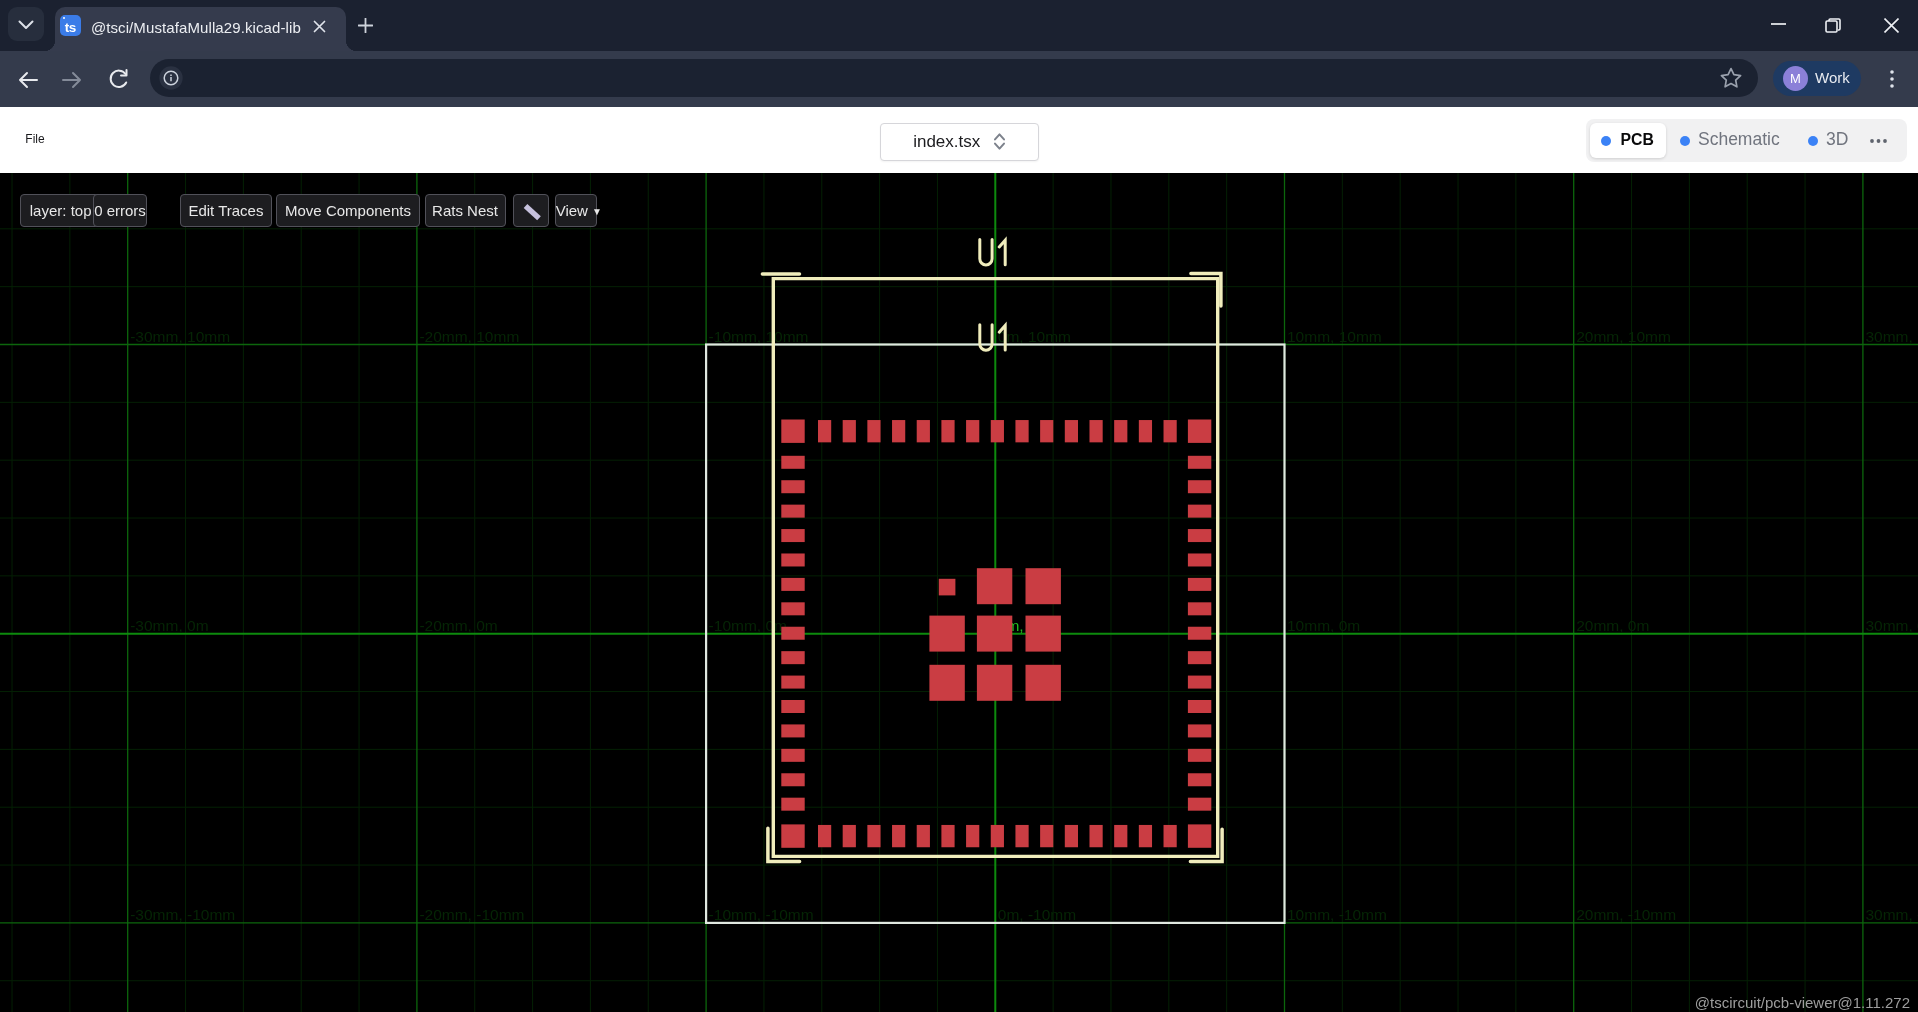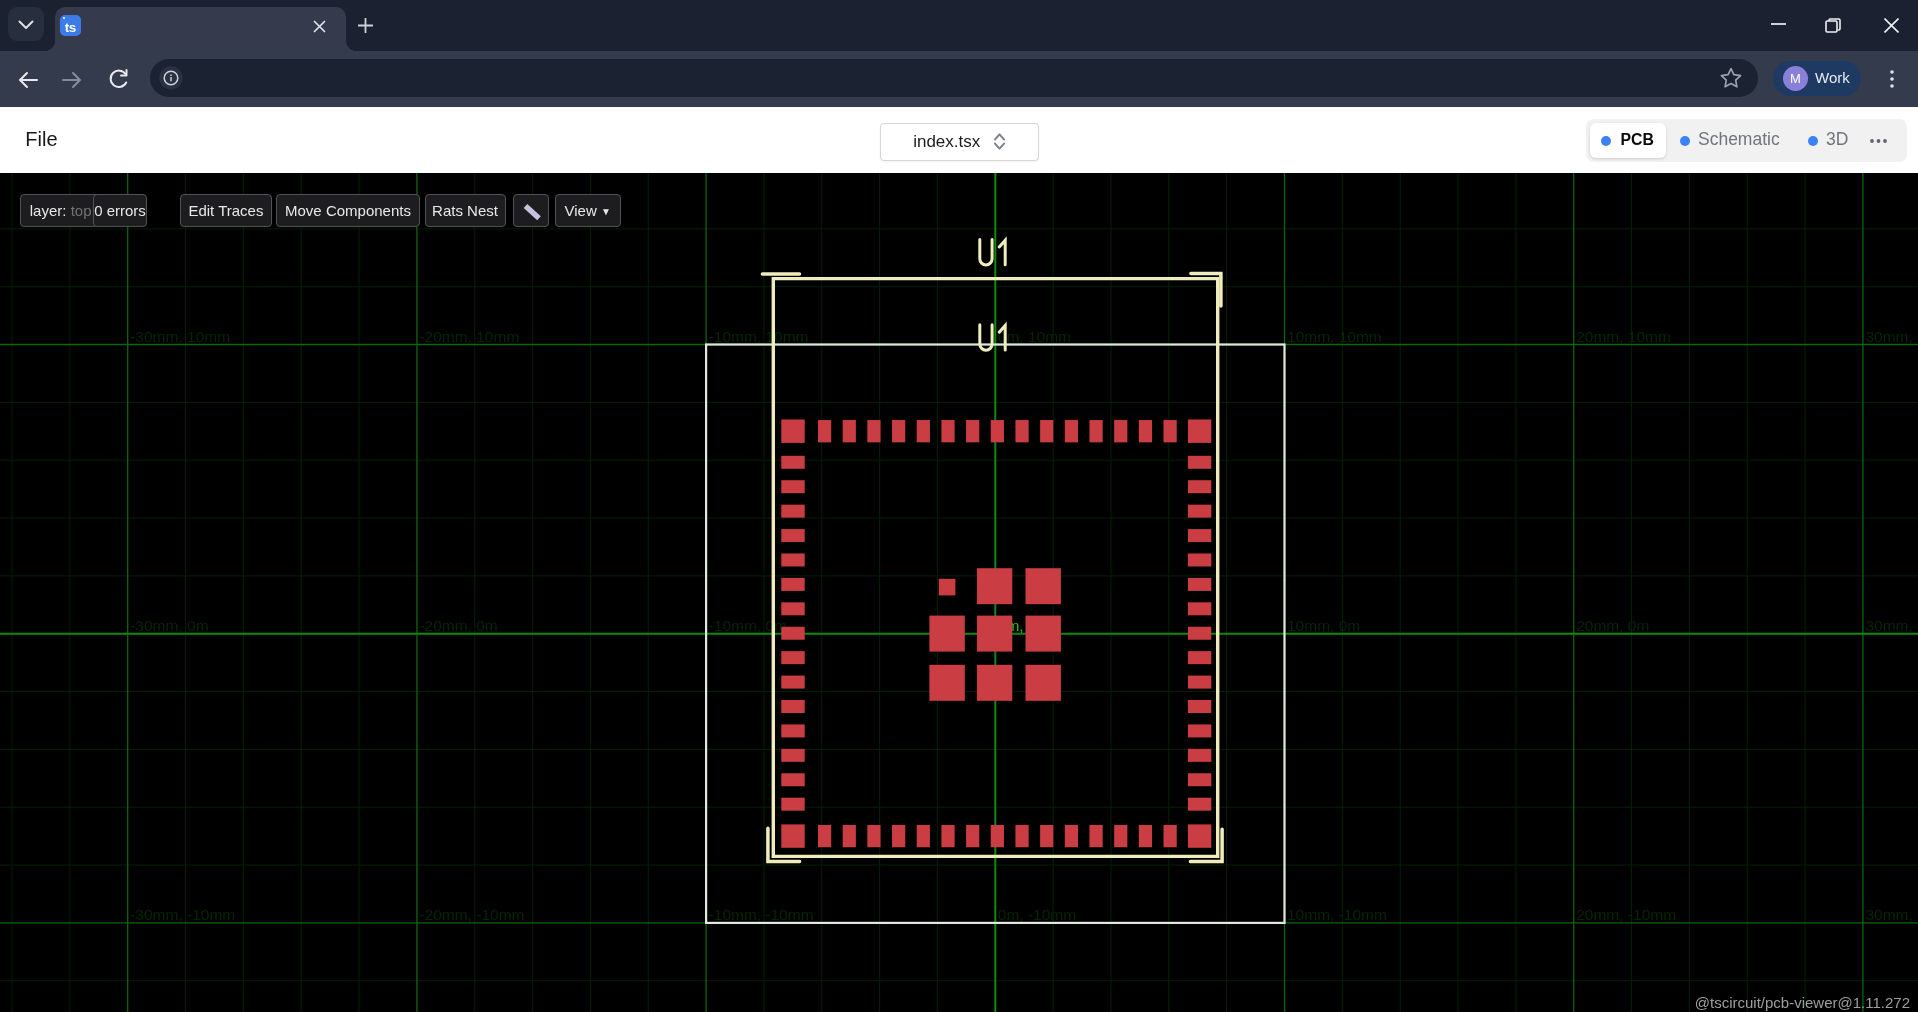--- a/index.html
+++ b/index.html
@@ -19,21 +19,21 @@
   #tabtitle { position:absolute; left:36.2px; top:0; height:44.4px; line-height:41px; color:#eceef2; font-size:15px; letter-spacing:0.1px; white-space:nowrap; }
   #toolbar { filter:blur(0.4px); position:absolute; left:0; top:51px; width:1918px; height:56px; background:#343b4c; }
   #urlbar { position:absolute; left:150.2px; top:8.3px; width:1608px; height:37.4px; border-radius:19px; background:#1b2231; }
   #urltext { position:absolute; left:47px; top:0; height:37.4px; line-height:36px; color:#e6e9f0; font-size:17.4px; white-space:nowrap; }
   #avatar { position:absolute; left:1773px; top:10px; width:87.5px; height:35px; border-radius:17.5px; background:#1e3a62; }
   #avatar .c { position:absolute; left:10px; top:5px; width:25px; height:25px; border-radius:50%; background:#8b80d8; color:#fff; font-size:13px; text-align:center; line-height:25px; }
   #avatar .w { position:absolute; left:42px; top:0; height:35px; line-height:34px; color:#e8ebf1; font-size:15px; }
 
   
   #header { filter:blur(0.4px); position:absolute; left:0; top:107px; width:1918px; height:66px; background:#ffffff; }
-  #file { position:absolute; left:25.3px; top:0; height:66px; line-height:64px; color:#18181b; font-size:20px; }
+  #file { position:absolute; left:25.3px; top:0; height:66px; line-height:64px; color:#18181b; font-size:12px; }
   #dd { position:absolute; left:880.4px; top:16.3px; width:158.7px; height:37.4px; background:#fff; border:1px solid #d6d6da; border-radius:4px; box-shadow:0 1px 2px rgba(0,0,0,0.05); }
   #dd { display:flex; align-items:center; justify-content:center; }
   #dd span { font-size:17px; color:#1c1c1f; margin-right:13px; }
   #seg { position:absolute; left:1586.2px; top:12.4px; width:321px; height:42.3px; border-radius:8px; background:#f1f1f2; }
   #pcbpill { position:absolute; left:3.5px; top:3.5px; width:76.7px; height:35.3px; border-radius:6px; background:#fff; box-shadow:0 1px 3px rgba(0,0,0,0.15); }
   .dot { position:absolute; top:16.2px; width:10px; height:10px; border-radius:50%; background:#3b82f6; }
   .seglabel { position:absolute; top:0; height:56px; line-height:41px; font-size:17.5px; color:#70747e; white-space:nowrap; }
 
   
   .cbtn { filter:blur(0.45px); position:absolute; top:193.7px; height:33.6px; background:#1d1d20; border:1px solid #515159; border-radius:4px; color:#e8e8e8; font-size:15px; text-align:center; line-height:31.5px; white-space:nowrap; }
@@ -152,45 +152,46 @@
         <rect x="929.4" y="442.6" width="35.4" height="36"></rect>
         <rect x="976.9" y="442.6" width="35.4" height="36"></rect>
         <rect x="1025.5" y="442.6" width="35.4" height="36"></rect>
         <rect x="929.4" y="491.8" width="35.4" height="36"></rect>
         <rect x="976.9" y="491.8" width="35.4" height="36"></rect>
         <rect x="1025.5" y="491.8" width="35.4" height="36"></rect>
       </g>
 </g>
 </svg>
 
-<div class="cbtn" style="left:20.4px;width:80.5px;">layer: <span style="color:#737373">top</span></div>
+<div class="cbtn" style="left:20.4px;width:80.5px;">layer: <span style="color:#e5e5e5">top</span></div>
 <div class="cbtn" style="left:93px;width:54px;">0 errors</div>
 <div class="cbtn" style="left:179.6px;width:92.7px;">Edit Traces</div>
 <div class="cbtn" style="left:276.3px;width:143.4px;">Move Components</div>
 <div class="cbtn" style="left:424.5px;width:81px;">Rats Nest</div>
 <div class="cbtn" style="left:512.8px;width:36.5px;"><svg width="34" height="31" viewBox="0 0 34 31" style="vertical-align:top">
       <line x1="11.5" y1="11" x2="25" y2="23.3" stroke="#c6c1dd" stroke-width="5.4" stroke-linecap="butt"></line>
     </svg></div>
-<div class="cbtn" style="left:554.7px;width:66px;">View <span style="font-size:10px;vertical-align:1.5px;">▼</span></div>
+<div class="cbtn" style="left:554.7px;width:42px;">View <span style="font-size:10px;vertical-align:1.5px;">▼</span></div>
 
 <div id="footer">@tscircuit/pcb-viewer@1.11.272</div>
 
 <div id="tabbar">
   <div id="tsearch">
     <svg width="36" height="34">
         <path d="M11.5 14.5 L18 21 L24.5 14.5" fill="none" stroke="#dde1e8" stroke-width="2" stroke-linecap="round" stroke-linejoin="round"></path>
       </svg>
   </div>
   <div class="flareL"></div>
     <div class="flareR"></div>
   <div id="tab">
     <div id="favicon">
         <i></i>
         <span>ts</span>
       </div>
+    <div id="tabtitle">@tsci/MustafaMulla29.kicad-lib</div>
     <svg width="13" height="13" style="position:absolute;left:258px;top:13px;">
         <path d="M1.5 1.5 L11.5 11.5 M11.5 1.5 L1.5 11.5" stroke="#dfe3ea" stroke-width="1.7" stroke-linecap="round"></path>
       </svg>
   </div>
   <svg width="15" height="15" style="position:absolute;left:358px;top:18px;">
       <path d="M7.5 0.5 V14.5 M0.5 7.5 H14.5" stroke="#ced3db" stroke-width="1.8" stroke-linecap="round"></path>
     </svg>
 
   <svg width="15" height="2" style="position:absolute;left:1770.6px;top:22.6px;">
       <path d="M0 1 H15" stroke="#eef0f4" stroke-width="1.7"></path>

